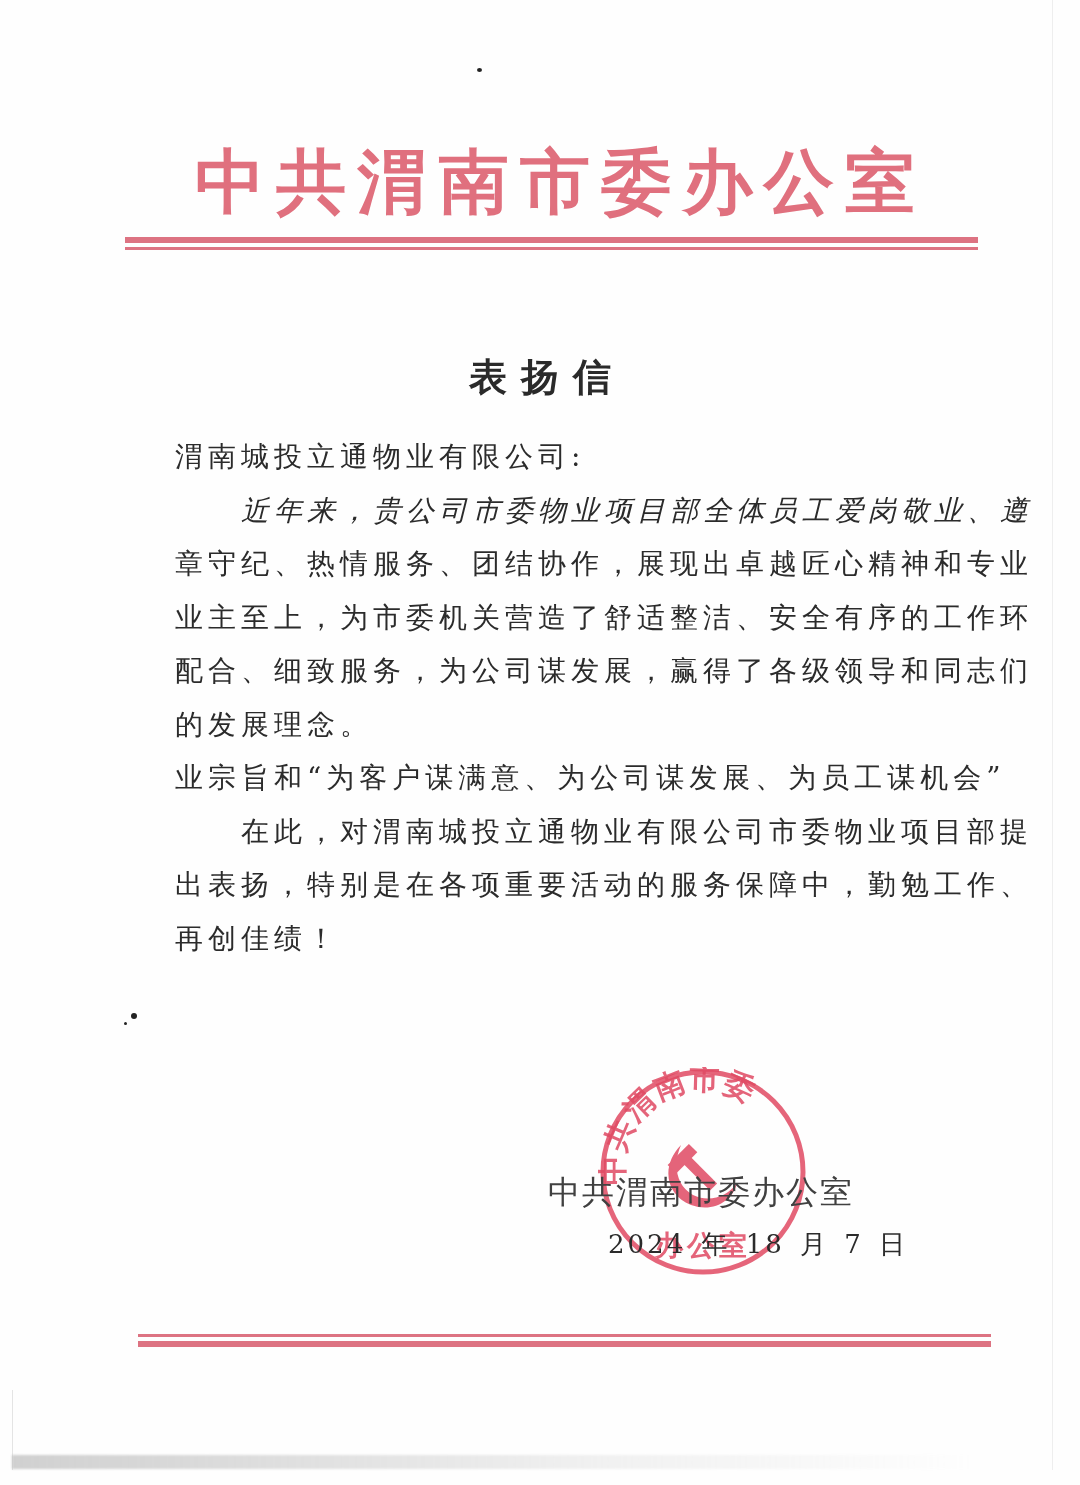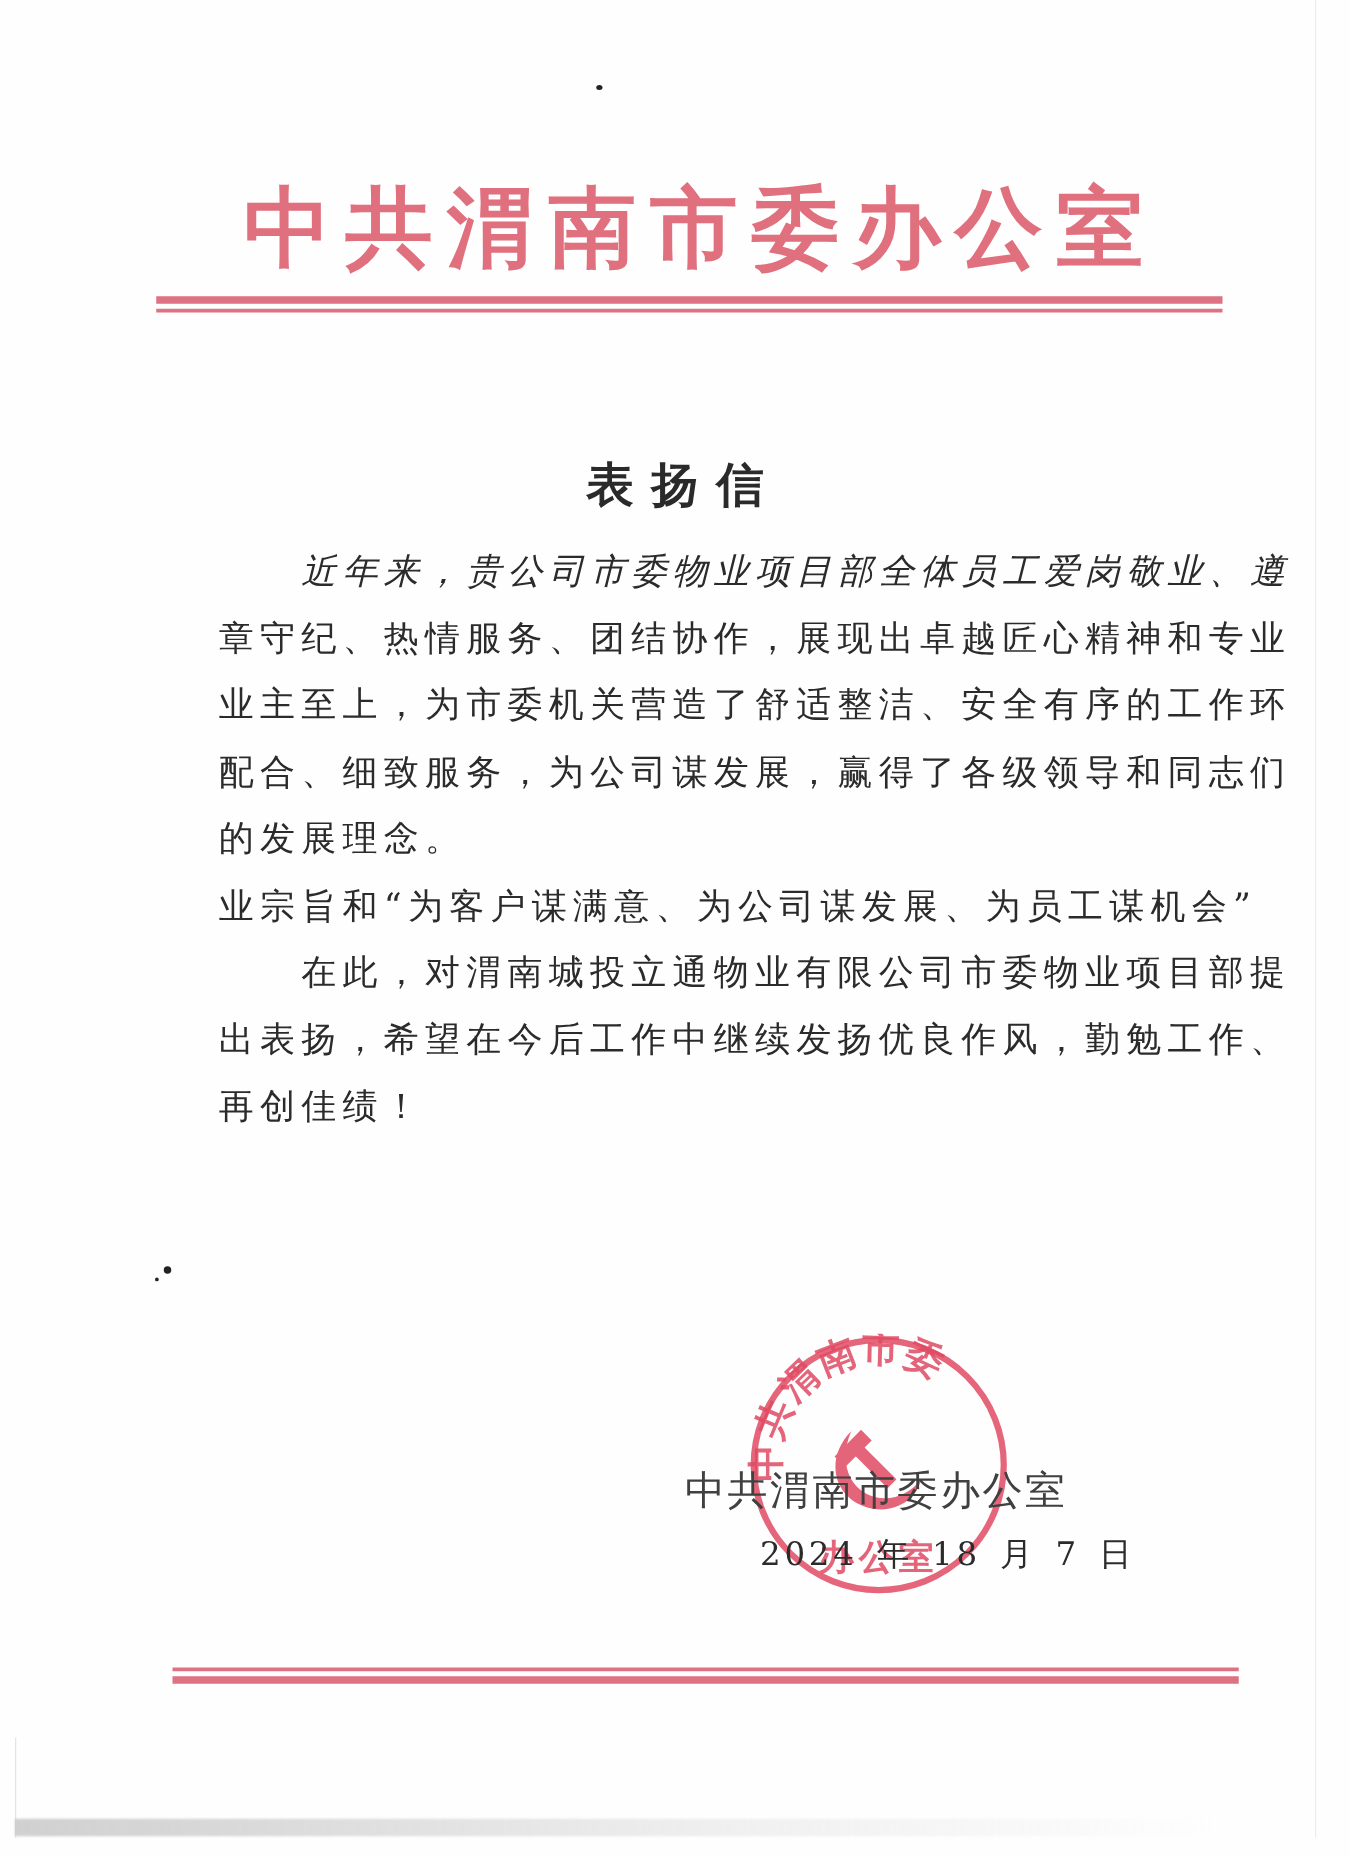--- a/index.html
+++ b/index.html
@@ -74,21 +74,20 @@
       width: 1080px;
       top: 352px;
       text-align: center;
       font-size: 38px;
       font-weight: bold;
       letter-spacing: 14px;
       color: #2a2a2a;
       line-height: 50px;
       padding-left: 14px;
       box-sizing: border-box;
-      margin-top: 11px;
     }
     .body-text {
       position: absolute;
       left: 175px;
       top: 430px;
       width: 740px;
       color: #2b2b2b;
       font-size: 28px;
       line-height: 53.5px;
       letter-spacing: 5px;
@@ -156,30 +155,33 @@
     <span>室</span>
   </div>
 
   <div class="rule" style="left:125px;top:237px;width:853px;height:6px;"></div>
   <div class="rule" style="left:125px;top:247px;width:853px;height:3px;"></div>
 
   <div class="doc-title">表扬信</div>
 
   <div class="body-text">
     <p>
+      <span class="line">渭南城投立通物业有限公司:</span>
+    </p>
+    <p>
       <span class="line" style="padding-left:66px;font-style:italic;">近年来，贵公司市委物业项目部全体员工爱岗敬业、遵</span>
       <span class="line">章守纪、热情服务、团结协作，展现出卓越匠心精神和专业</span>
       <span class="line">业主至上，为市委机关营造了舒适整洁、安全有序的工作环</span>
       <span class="line">配合、细致服务，为公司谋发展，赢得了各级领导和同志们</span>
       <span class="line">的发展理念。</span>
       <span class="line">业宗旨和“为客户谋满意、为公司谋发展、为员工谋机会”</span>
     </p>
     <p>
       <span class="line" style="padding-left:66px;">在此，对渭南城投立通物业有限公司市委物业项目部提</span>
-      <span class="line">出表扬，希望在今后工作中继续发扬优良作风，勤勉工作、</span>
+      <span class="line">出表扬，特别是在各项重要活动的服务保障中，勤勉工作、</span>
       <span class="line">再创佳绩！</span>
     </p>
   </div>
 
   <svg class="stamp" viewBox="0 0 210 210">
     <defs>
       <path id="sealArc" d="M 30 130 A 80 80 0 1 1 180 130" fill="none"></path>
     </defs>
     <circle cx="105" cy="105" r="100" fill="none" stroke="#e04a63" stroke-width="5" opacity="0.85"></circle>
     <text font-size="30" font-weight="bold" fill="#e04a63" opacity="0.85" font-family="DejaVu Sans, sans-serif" letter-spacing="2">

